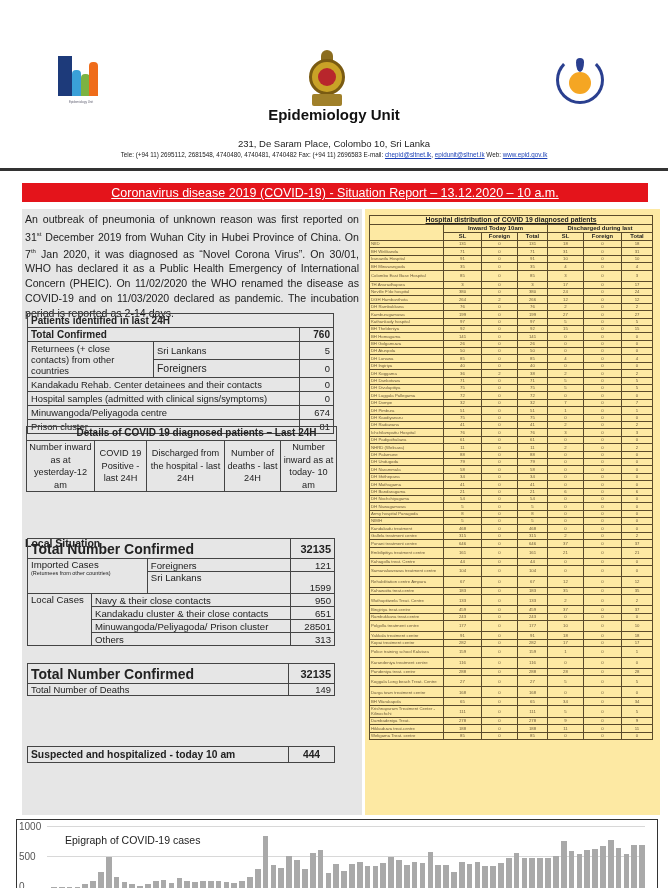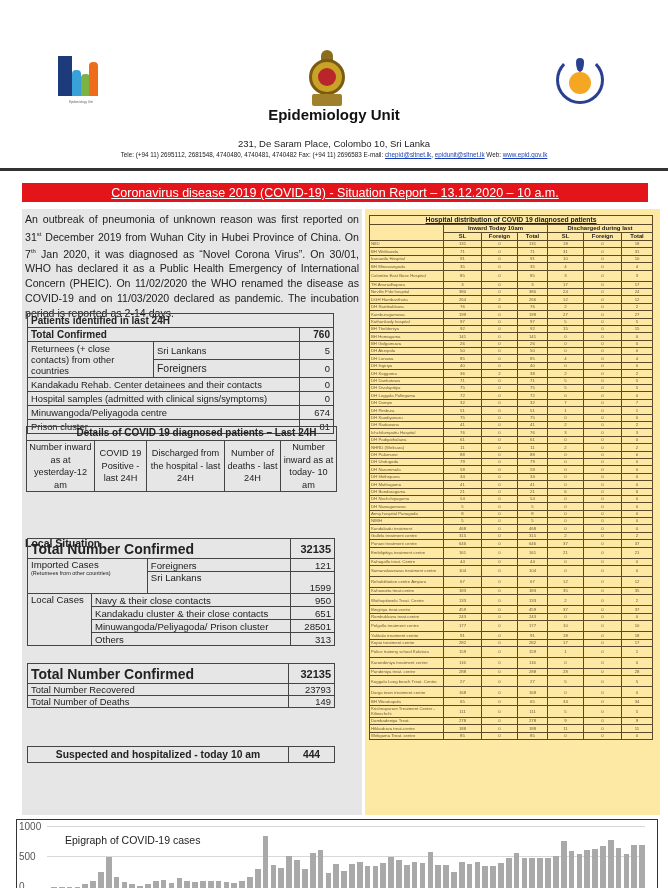--- a/index.html
+++ b/index.html
@@ -61,21 +61,21 @@
   .t-local .small { font-size: 5.5px; line-height: 7px; }
 
   .t-totals { position: absolute; left: 5px; top: 454px; width: 308px; font-size: 9.4px; }
   .t-totals td { padding: 0 3px; height: 12px; }
   .t-totals .num { text-align: right; width: 46px; }
   .t-totals .bigrow td { font-size: 14px; font-weight: bold; height: 20px; }
   .t-totals .bignum { font-size: 11px !important; }
   .t-totals .tall td { height: 20px; }
 
   .t-suspect { position: absolute; left: 5px; top: 537px; width: 308px; font-size: 10.3px; font-weight: bold; }
-  .t-suspect td { padding: 1px 3px; height: 16px; text-align: center; }
+  .t-suspect td { padding: 1px 3px; height: 16px; }
   .t-suspect .num { text-align: center; width: 46px; }
 
   
   .right-col { position: absolute; left: 365px; top: 209px; width: 295px; height: 606px; background: #fde9a3; }
   .t-hosp { position: absolute; left: 4px; top: 6px; width: 283px; font-size: 4.3px; background: #fde9a3; table-layout: fixed; }
   .t-hosp td, .t-hosp th { border: 0.8px solid #5a4a2a; padding: 0 1px; line-height: 5.6px; height: 7.4px; text-align: center; color: #6b5a3a; overflow: hidden; }
   .t-hosp td.nm { text-align: left; }
   .t-hosp .cap th { font-size: 6.8px; font-weight: bold; color: #222; text-decoration: underline; height: 9px; border-bottom: 0; }
   .t-hosp .grp th { font-size: 6px; font-weight: bold; color: #222; height: 8px; }
   .t-hosp .sub th { font-size: 5.8px; font-weight: bold; color: #222; height: 8px; }
@@ -216,24 +216,20 @@
         </tr>
   </tbody>
     </table>
 
   <table class="t-totals">
     <tbody>
         <tr class="bigrow">
       <td>Total Number Confirmed</td>
       <td class="num bignum">32135</td>
     </tr>
-    <tr>
-          <td>Total Number Recovered</td>
-          <td class="num">23793</td>
-        </tr>
     <tr>
           <td>Total Number of Deaths</td>
           <td class="num">149</td>
         </tr>
   </tbody>
     </table>
 
   <table class="t-suspect">
     <tbody>
         <tr>

